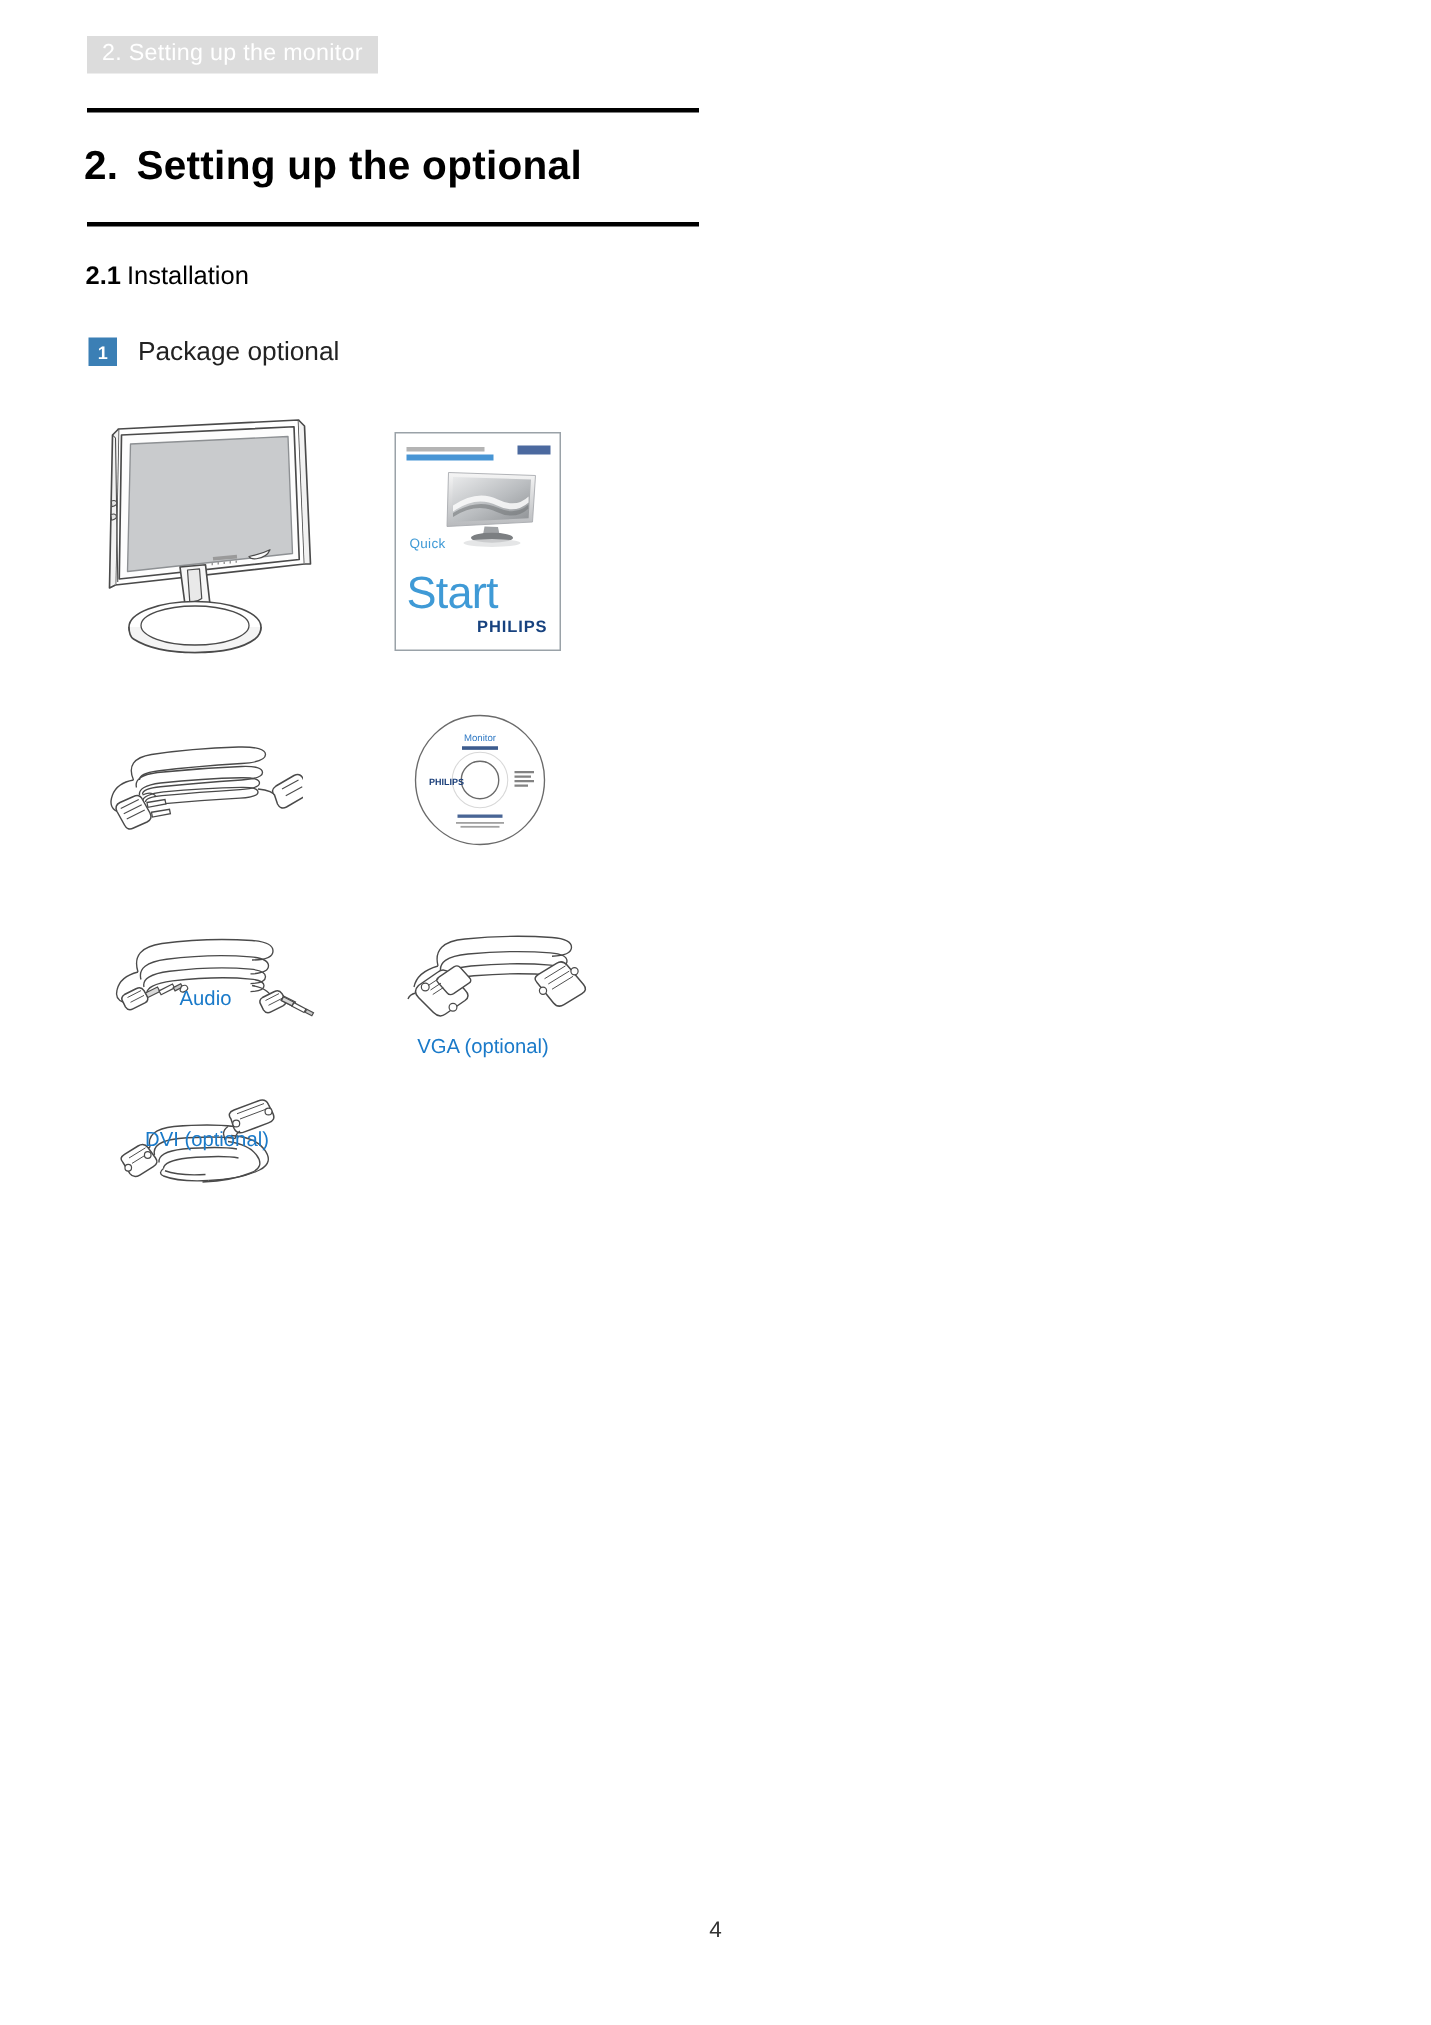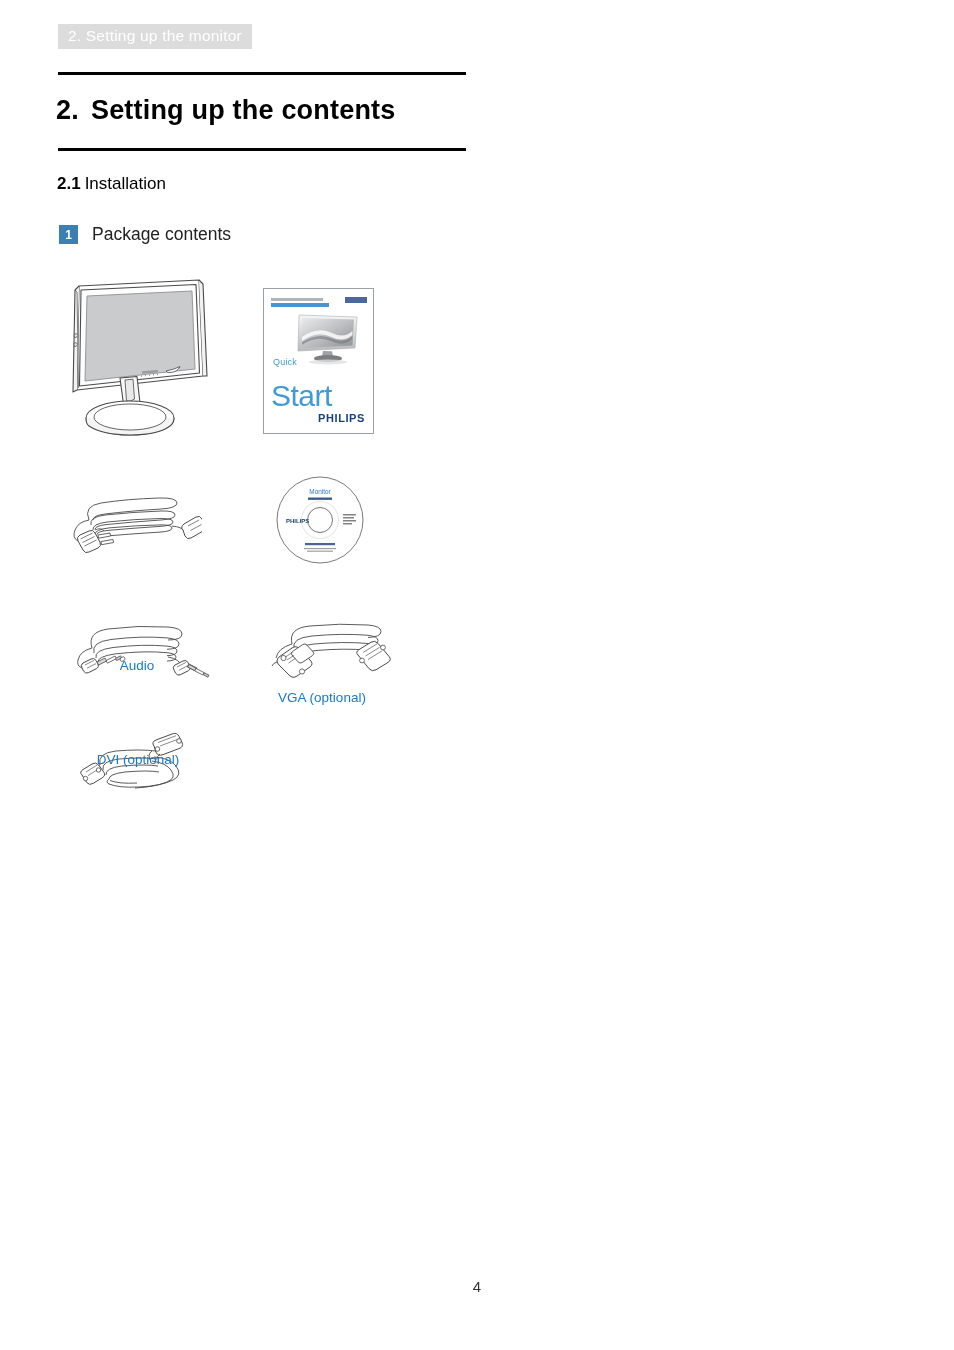--- a/index.html
+++ b/index.html
@@ -179,32 +179,32 @@
   svg { display: block; }
 </style>
 </head>
 <body>
 
 <div class="running-header">2. Setting up the monitor</div>
 
 <div class="rule rule-top"></div>
 
 <div class="chapter-title">
-  <span class="num">2.</span><span class="txt">Setting up the contents</span>
+  <span class="num">2.</span><span class="txt">Setting up the optional</span>
 </div>
 
 <div class="rule rule-bottom"></div>
 
 <div class="section-heading">
   <span class="sec-num">2.1</span><span class="sec-label">Installation</span>
 </div>
 
 <div class="numbered-item">
   <span class="num-badge">1</span>
-  <span class="num-text">Package contents</span>
+  <span class="num-text">Package optional</span>
 </div>
 
 <div class="fig" style="left:62px; top:272px; width:190px; height:172px;">
   <svg width="190" height="172" viewBox="0 0 190 172">
     <g fill="none" stroke="#4a4a4a" stroke-width="1.1" stroke-linejoin="round">
 
       <path d="M17,14 L137,8 L141,104 L15,118 Z" fill="#ffffff"></path>
 
       <path d="M19,18 L134,12.5 L137.5,101 L17.5,114 Z" fill="#fdfdfd"></path>
 

